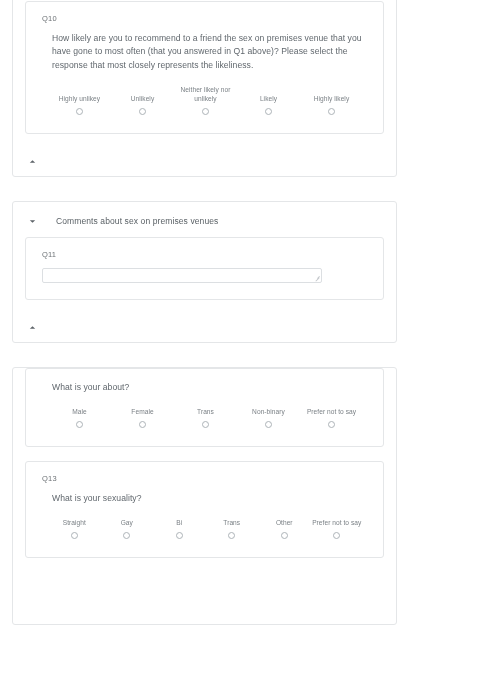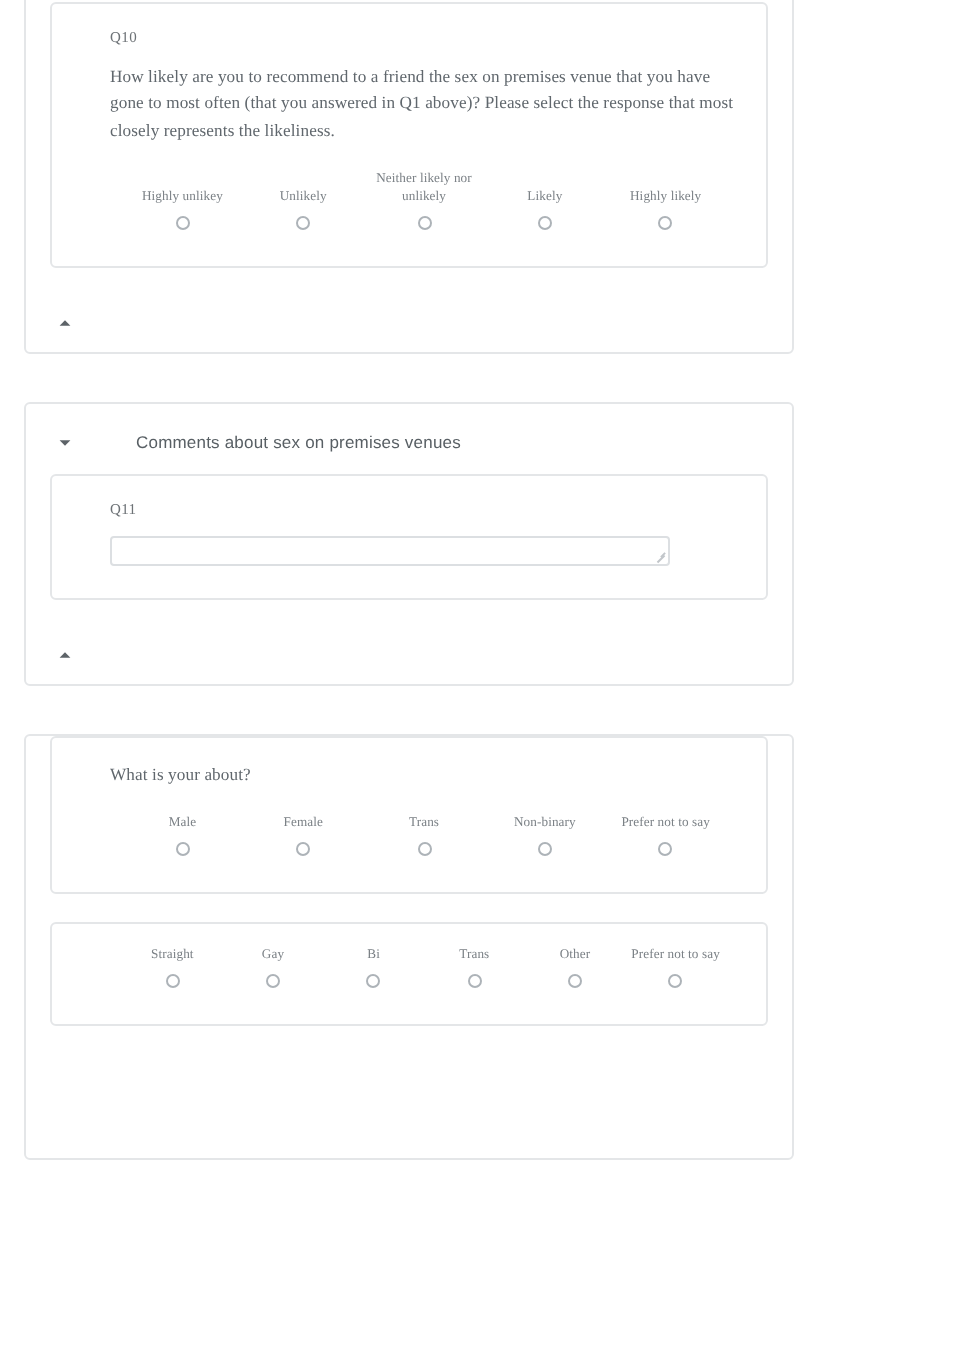--- a/index.html
+++ b/index.html
@@ -40,21 +40,21 @@
   .section-header {
     display: flex;
     align-items: center;
     padding: 14px 0 10px 14px;
     box-sizing: border-box;
   }
   .section-title {
     font-size: 8.5px;
     color: #585f64;
     letter-spacing: .1px;
-    margin-left: 30px;
+    margin-left: 18px;
     line-height: 1;
     white-space: nowrap;
   }
 
   
   .caret {
     width: 11px;
     height: 11px;
     display: inline-flex;
     align-items: center;
@@ -69,39 +69,39 @@
     display: flex;
     align-items: center;
   }
 
   
   .q-card {
     margin: 0 12px 14px 12px;
     background: #ffffff;
     border: 1px solid #e4e6e8;
     border-radius: 3px;
-    padding: 12px 14px 16px 29px;
-    box-sizing: border-box;
-    font-family: Liberation Serif, serif;
+    padding: 12px 14px 16px 16px;
+    box-sizing: border-box;
   }
   .q-card.top { margin-top: 0; }
 
   .q-number {
     font-size: 7.5px;
     color: #6d7276;
     letter-spacing: .2px;
     margin-bottom: 9px;
     line-height: 1.2;
   }
   .q-text {
     font-size: 8.6px;
     color: #60676d;
     line-height: 1.55;
     margin-bottom: 14px;
     letter-spacing: .05px;
+    margin-left: 10px;
   }
 
   
   .options {
     display: flex;
     width: 100%;
     padding: 0 6px;
     box-sizing: border-box;
   }
   .option {
@@ -257,20 +257,22 @@
           <div class="radio"></div>
         </div>
         <div class="option">
           <div class="option-label">Prefer not to say</div>
           <div class="radio"></div>
         </div>
       </div>
     </div>
 
     <div class="q-card">
+      <div class="q-number">Q13</div>
+      <div class="q-text">What is your sexuality?</div>
       <div class="options">
         <div class="option">
           <div class="option-label">Straight</div>
           <div class="radio"></div>
         </div>
         <div class="option">
           <div class="option-label">Gay</div>
           <div class="radio"></div>
         </div>
         <div class="option">

